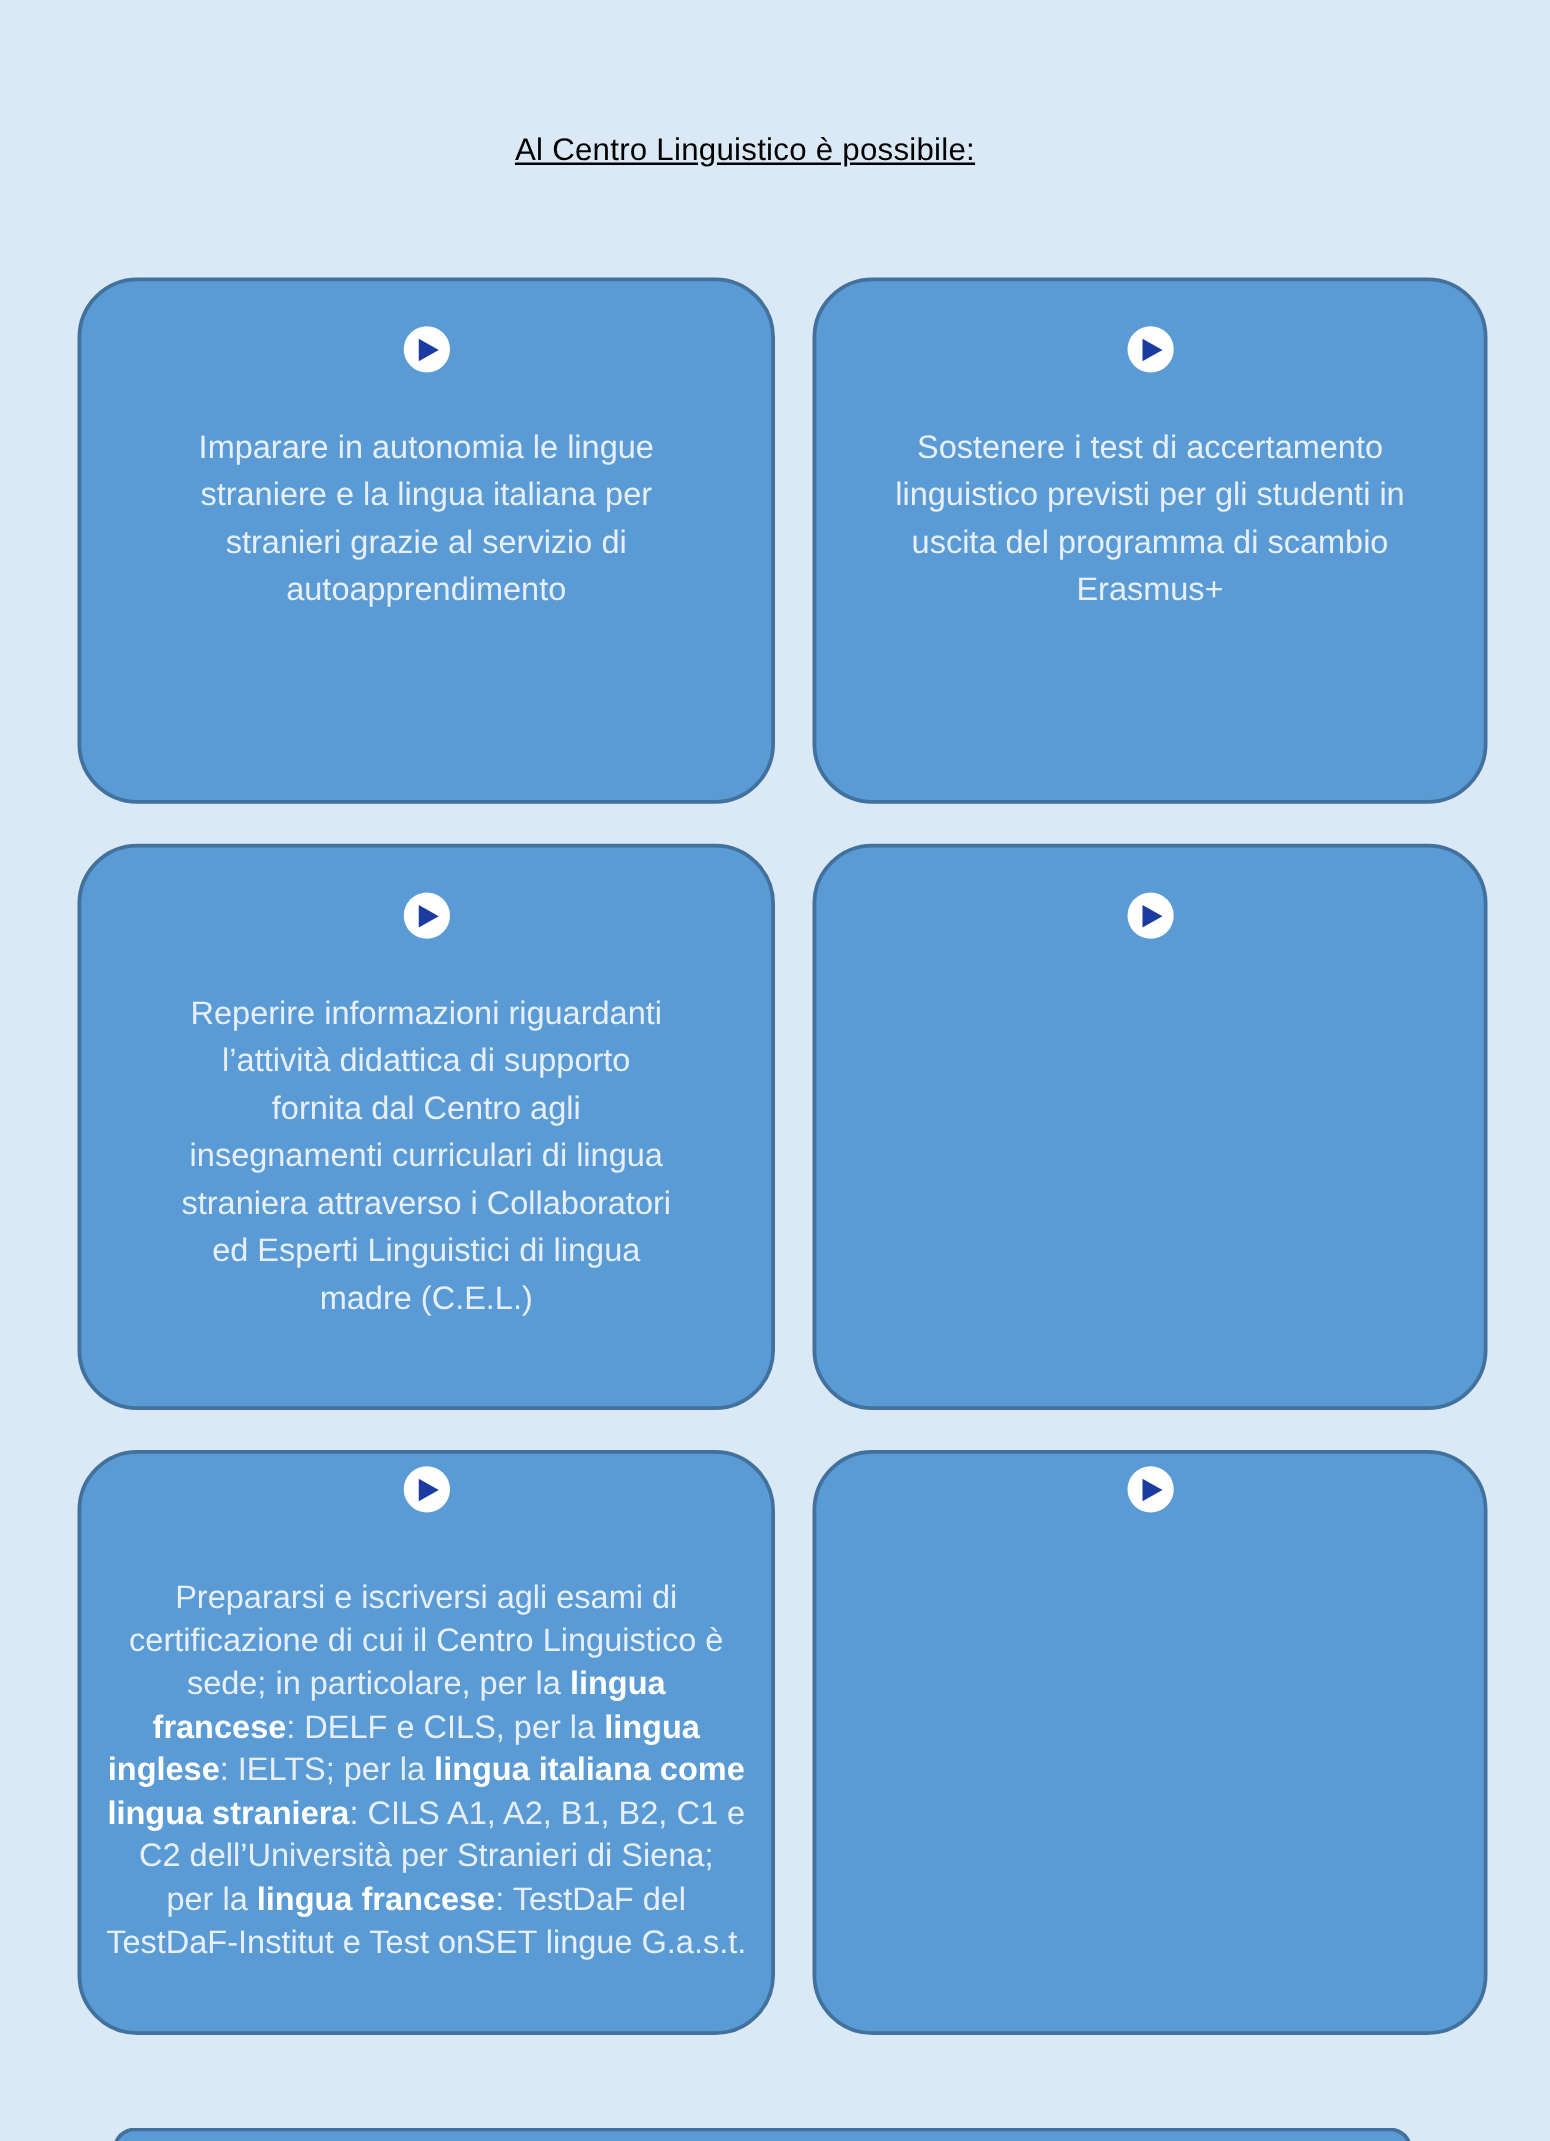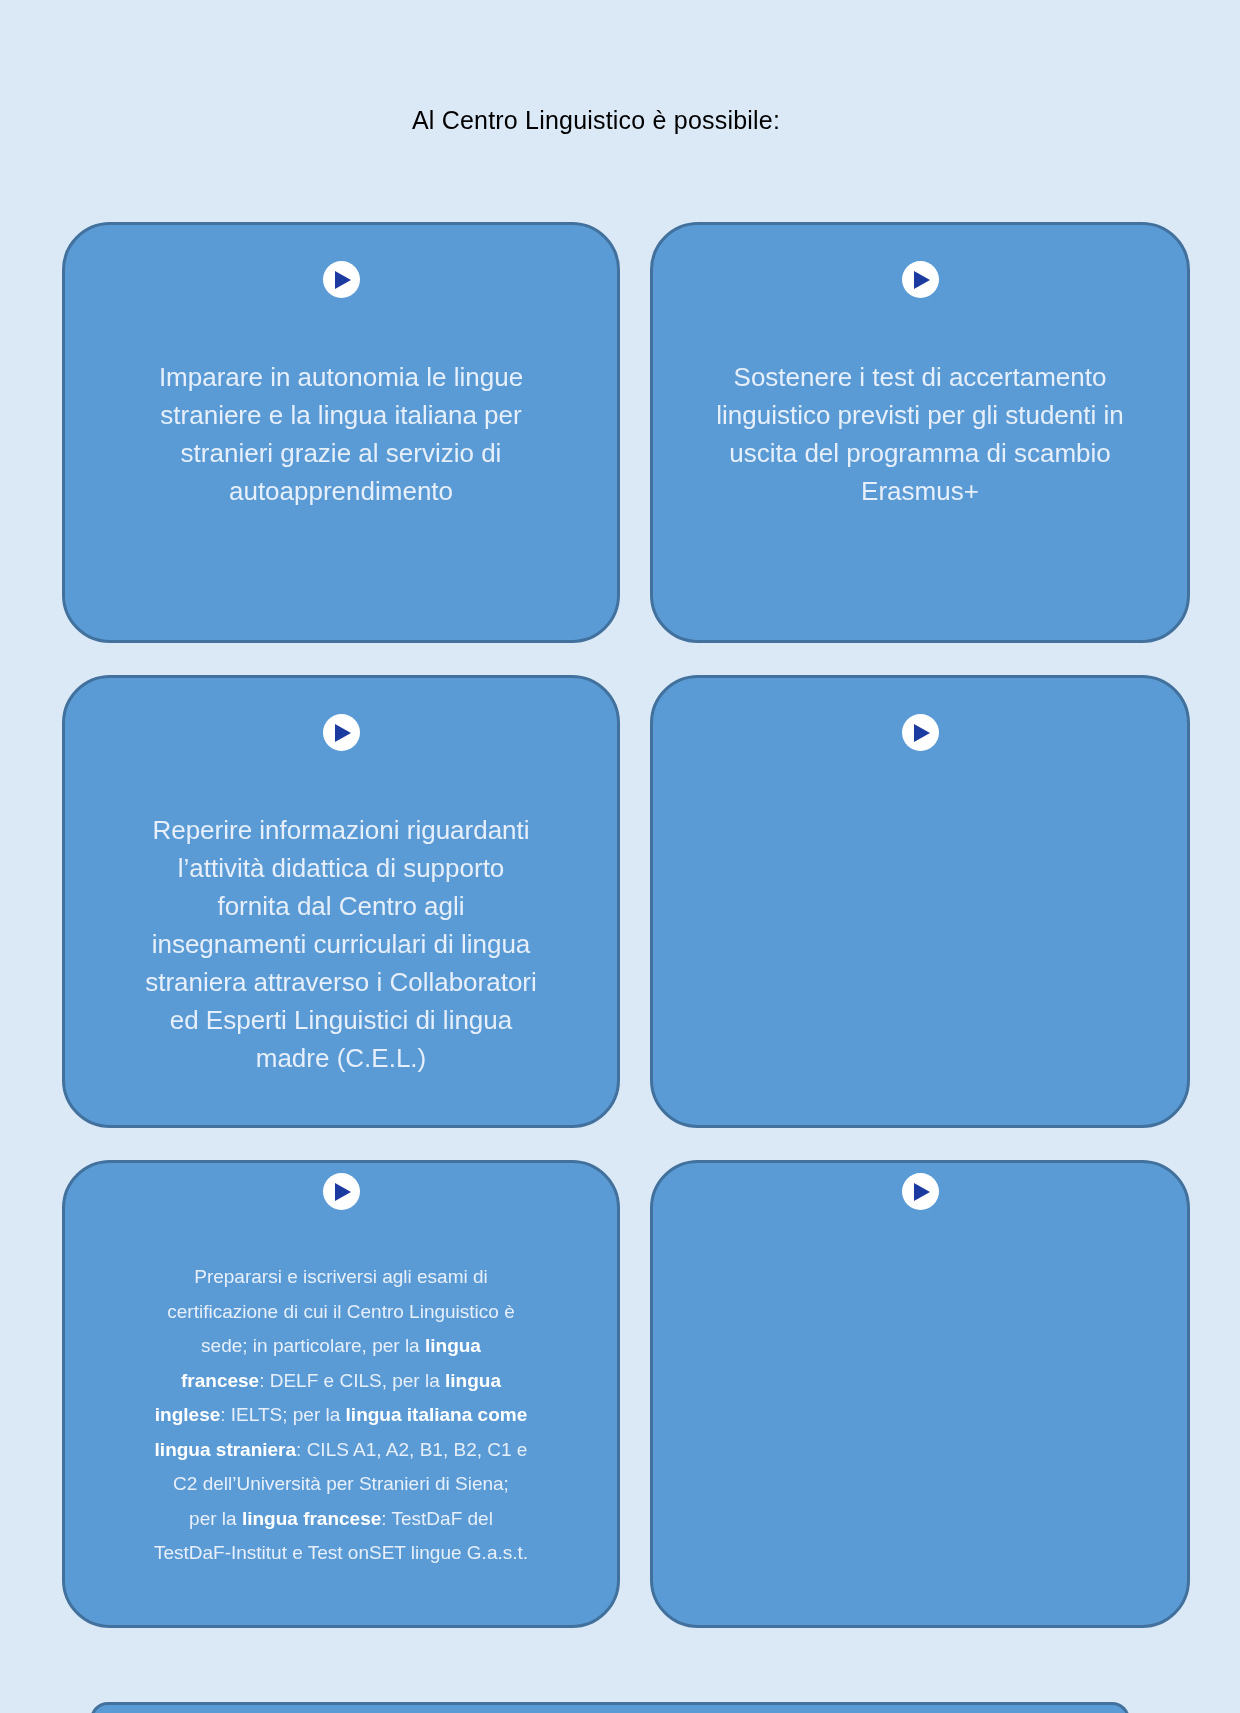--- a/index.html
+++ b/index.html
@@ -11,20 +11,21 @@
     overflow: hidden;
   }
   .page-title {
     position: absolute;
     top: 106px; left: 0;
     width: 1192px;
     text-align: center;
     font-size: 25px;
     color: #000000;
     letter-spacing: 0.2px;
+    text-decoration: underline;
   }
   .cards-grid {
     position: absolute;
     left: 62px; top: 222px;
     display: grid;
     grid-template-columns: 558px 540px;
     grid-template-rows: 421px 453px 468px;
     column-gap: 30px;
     row-gap: 32px;
   }
@@ -49,33 +50,33 @@
   }
   .row-3 .play-badge { margin-top: 10px; }
   .play-tri {
     width: 0; height: 0;
     border-left: 16px solid #1c3ba0;
     border-top: 9.5px solid transparent;
     border-bottom: 9.5px solid transparent;
     margin-left: 4px;
   }
   .card-text {
-    margin-top: 60px;
+    margin-top: 40px;
     width: 100%;
     padding: 0 10px;
     box-sizing: border-box;
     color: #e6effa;
     font-size: 26px;
     line-height: 38px;
     text-align: center;
     white-space: pre-line;
   }
   .row-3 .card-text { margin-top: 50px; }
   .card--dense .card-text {
-    font-size: 19px;
+    font-size: 26px;
     line-height: 34.5px;
     padding: 0 0;
   }
   .card-text b { color: #ffffff; font-weight: bold; }
   .partial-card {
     position: absolute;
     left: 90px; top: 1702px;
     width: 1040px; height: 22px;
     box-sizing: border-box;
     background: #5b9bd5;

